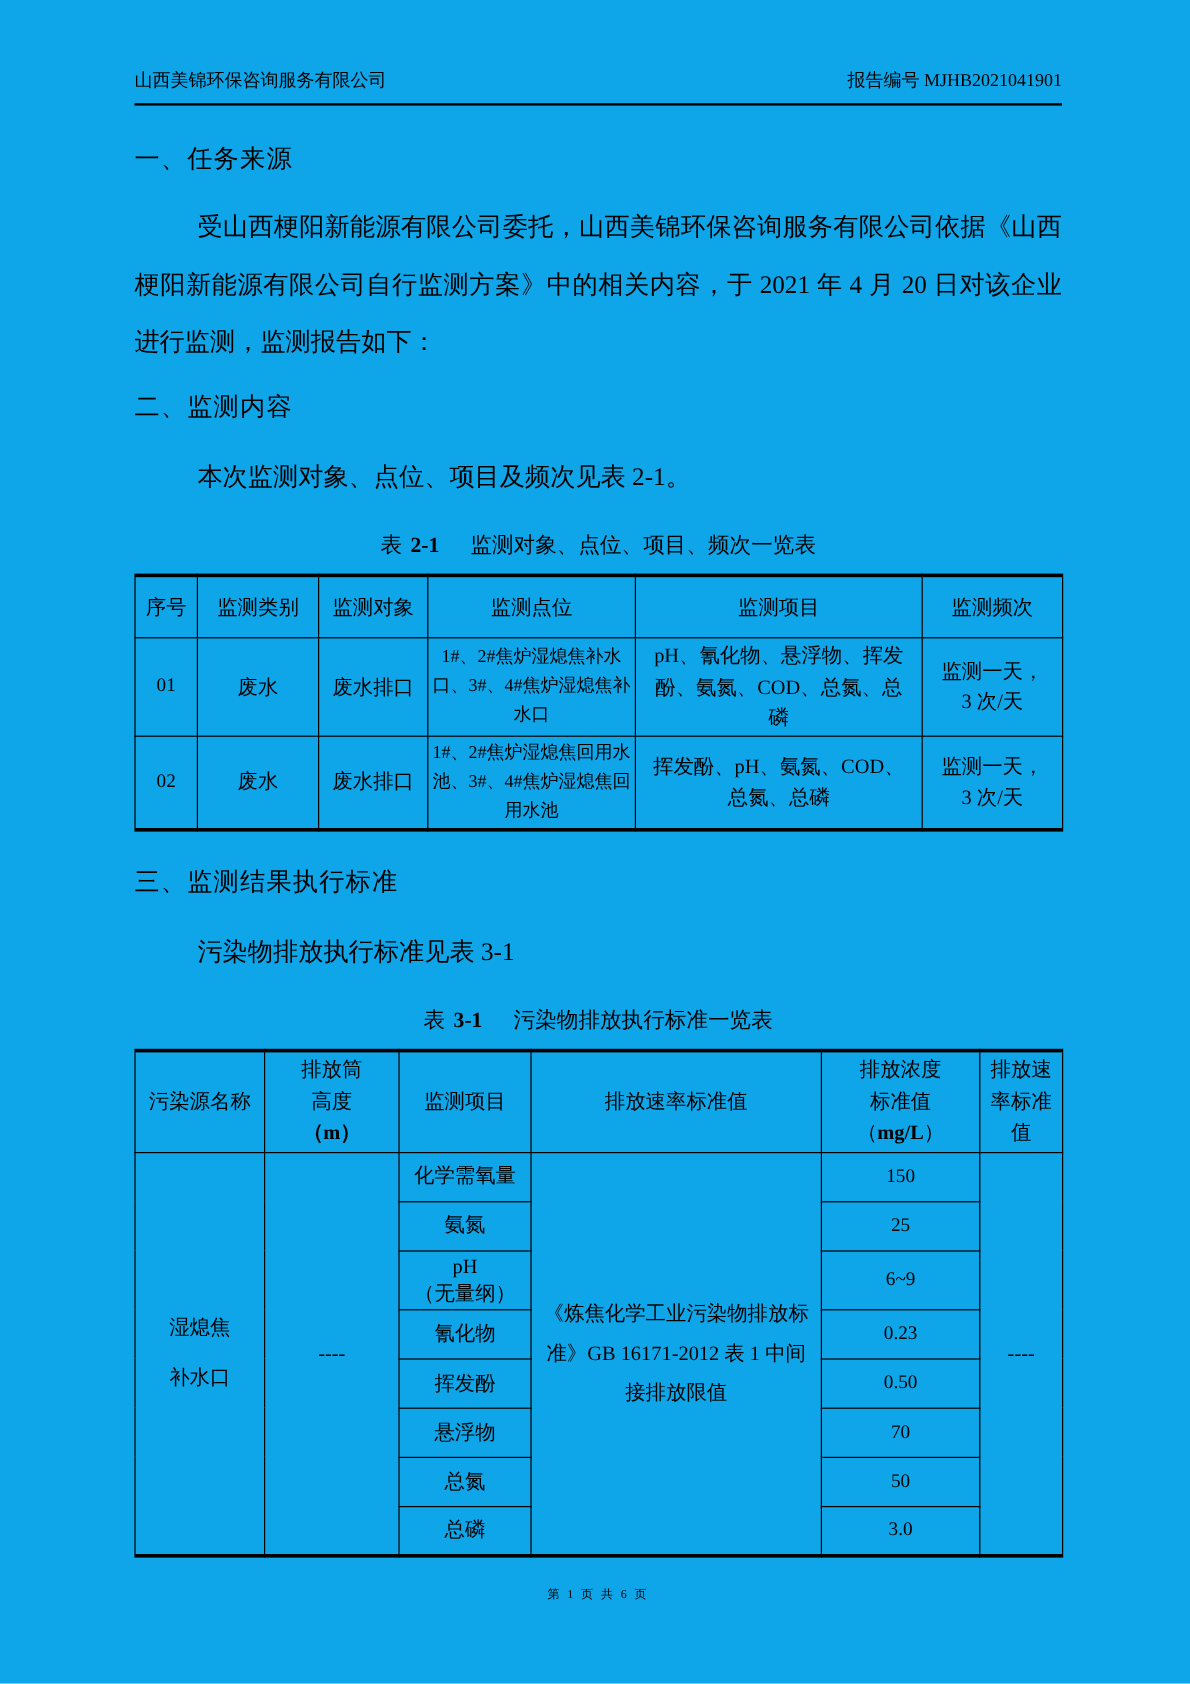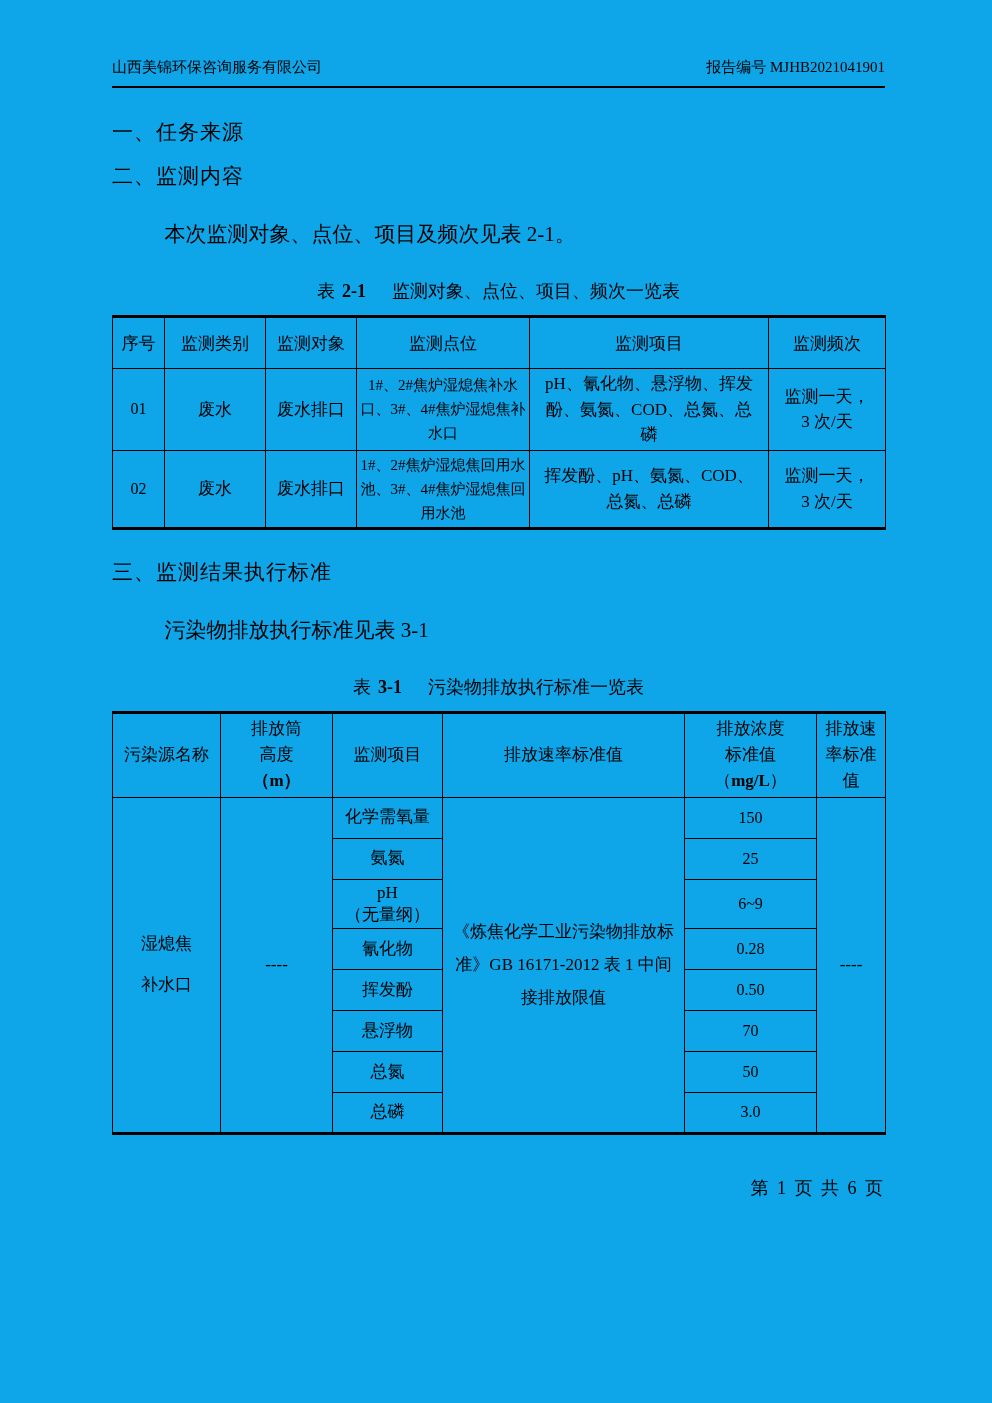--- a/index.html
+++ b/index.html
@@ -78,37 +78,38 @@
   
   .t3 thead th { height: 82px; line-height: 1.55; }
   .t3 tbody td { height: 41px; }
   .t3 .c-source { white-space: pre-line; line-height: 2.4; }
   .t3 .c-item   { white-space: pre-line; line-height: 1.3; }
   .t3 .c-basis  { line-height: 1.95; padding: 2px 8px; }
   .t3 .c-limit  { font-size: 16px; }
   b { font-weight: bold; }
   
   .doc-footer {
-    text-align: right;
-    font-size: 18px;
+    text-align: center;
+    font-size: 10px;
     letter-spacing: 2px;
-    margin-top: 41px;
+    margin-top: 24px;
   }
 </style>
 </head>
 <body>
 
 <div class="page">
 
   <div class="doc-header">
     <span>山西美锦环保咨询服务有限公司</span>
     <span>报告编号 MJHB2021041901</span>
   </div>
 
   <h1 class="sec-title s1">一、任务来源</h1>
+  <p class="para p1">受山西梗阳新能源有限公司委托，山西美锦环保咨询服务有限公司依据《山西梗阳新能源有限公司自行监测方案》中的相关内容，于 2021 年 4 月 20 日对该企业进行监测，监测报告如下：</p>
 
   <h1 class="sec-title s2">二、监测内容</h1>
   <p class="para intro">本次监测对象、点位、项目及频次见表 2-1。</p>
 
   <div class="caption">
     <span>表</span><b class="cap-num">2-1</b><span class="cap-text">监测对象、点位、项目、频次一览表</span>
   </div>
 
   <table class="tbl t2">
     <colgroup>
@@ -191,21 +192,21 @@
         <td class="c-item">氨氮</td>
         <td class="c-limit">25</td>
       </tr>
       <tr>
         <td class="c-item">pH
 （无量纲）</td>
         <td class="c-limit">6~9</td>
       </tr>
       <tr>
         <td class="c-item">氰化物</td>
-        <td class="c-limit">0.28</td>
+        <td class="c-limit">0.23</td>
       </tr>
       <tr>
         <td class="c-item">挥发酚</td>
         <td class="c-limit">0.50</td>
       </tr>
       <tr>
         <td class="c-item">悬浮物</td>
         <td class="c-limit">70</td>
       </tr>
       <tr>

